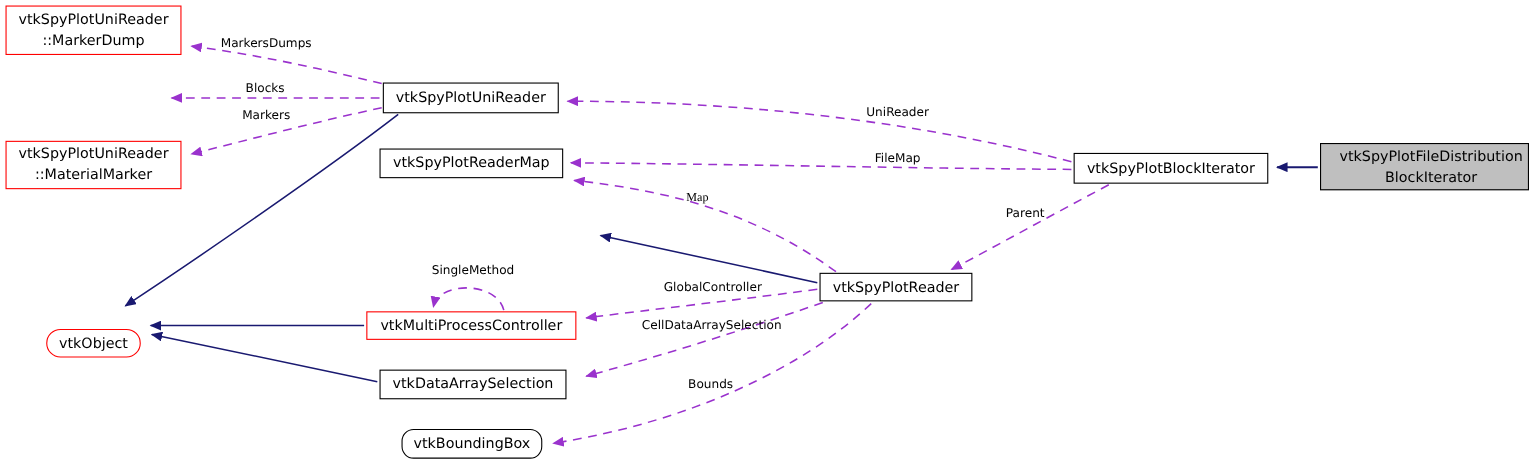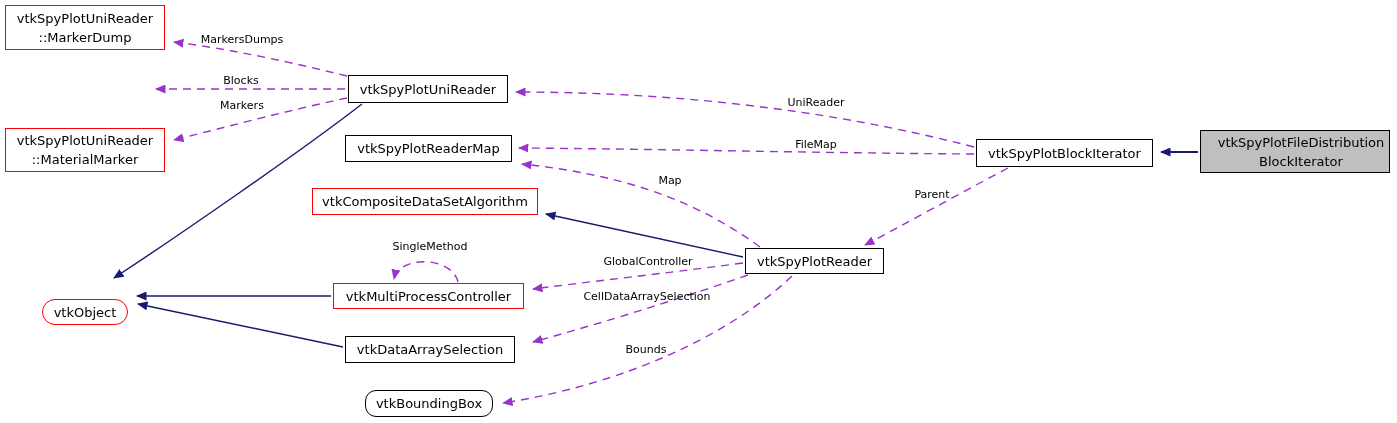--- a/index.html
+++ b/index.html
@@ -82,23 +82,20 @@
   </div>
 
   <div class="node" style="left:348px;top:75px;width:160px;height:28px;">
     <span>vtkSpyPlotUniReader</span>
   </div>
 
   <div class="node" style="left:345px;top:135px;width:167px;height:27px;">
     <span>vtkSpyPlotReaderMap</span>
   </div>
 
-  <div class="node red" style="left:312px;top:188px;width:226px;height:27px;">
-    <span>vtkCompositeDataSetAlgorithm</span>
-  </div>
 
   <div class="node red" style="left:42px;top:299px;width:86px;height:26px;border-radius:13px;">
     <span>vtkObject</span>
   </div>
 
   <div class="node red" style="left:333px;top:283px;width:191px;height:26px;">
     <span>vtkMultiProcessController</span>
   </div>
 
   <div class="node" style="left:345px;top:336px;width:170px;height:27px;">
@@ -120,20 +117,20 @@
   <div class="node target" style="left:1200px;top:130px;width:190px;height:43px;">
     <span>vtkSpyPlotFileDistribution</span>
     <span>BlockIterator</span>
   </div>
 
   <div class="edge-label" style="left:242px;top:39px;">MarkersDumps</div>
   <div class="edge-label" style="left:241px;top:80px;">Blocks</div>
   <div class="edge-label" style="left:242px;top:105px;">Markers</div>
   <div class="edge-label" style="left:816px;top:102px;">UniReader</div>
   <div class="edge-label" style="left:816px;top:144px;">FileMap</div>
-  <div class="edge-label" style="left:670px;top:180px;">Map</div>
+  <div class="edge-label" style="left:634px;top:180px;font-family:Liberation Serif, serif;">Map</div>
   <div class="edge-label" style="left:932px;top:194px;">Parent</div>
   <div class="edge-label" style="left:430px;top:246px;">SingleMethod</div>
   <div class="edge-label" style="left:648px;top:261px;">GlobalController</div>
   <div class="edge-label" style="left:647px;top:296px;">CellDataArraySelection</div>
   <div class="edge-label" style="left:646px;top:349px;">Bounds</div>
 
 </div>
 
 </body></html>

